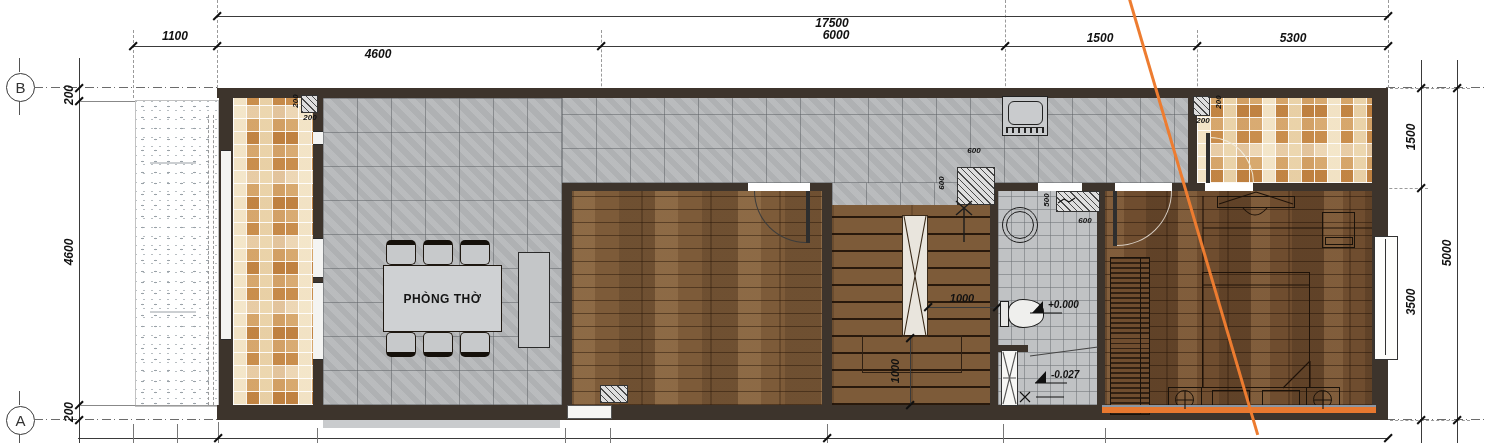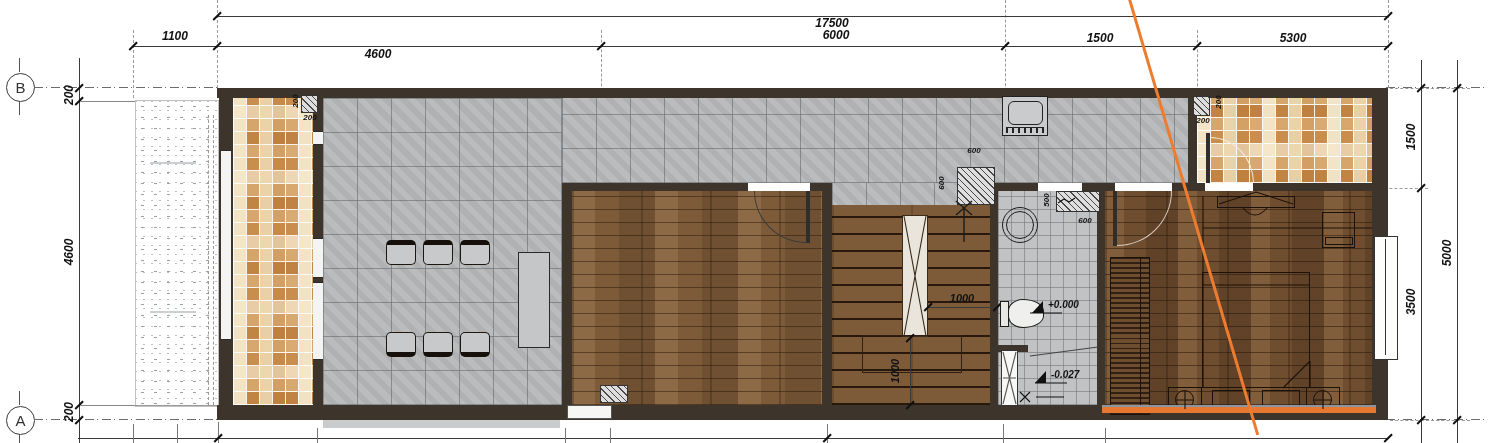--- a/index.html
+++ b/index.html
@@ -170,20 +170,23 @@
   <div class="a rdimS" style="left:295px;top:101px;">200</div>
   <div class="a dimS" style="left:310px;top:113px;">200</div>
   <div class="a hatch" style="left:957px;top:167px;width:38px;height:38px;"></div>
   <div class="a dimS" style="left:974px;top:146px;"></div>
   <div class="a dimS" style="left:974px;top:146px;">600</div>
   <div class="a rdimS" style="left:941px;top:183px;">600</div>
   <div class="a hatch" style="left:1193px;top:96px;width:17px;height:20px;"></div>
   <div class="a dimS" style="left:1203px;top:116px;">200</div>
   <div class="a rdimS" style="left:1218px;top:102px;">200</div>
 
+  <div class="a furn" style="left:383px;top:265px;width:119px;height:67px;background:#cfd1d3;display:flex;align-items:center;justify-content:center;">
+    <span class="roomlbl">PHÒNG THỜ</span>
+  </div>
   <div class="a furn" style="left:386px;top:240px;width:30px;height:25px;border-radius:5px;border-top:5px solid #15100a;background:#c7c9cb;"></div>
   <div class="a furn" style="left:423px;top:240px;width:30px;height:25px;border-radius:5px;border-top:5px solid #15100a;background:#c7c9cb;"></div>
   <div class="a furn" style="left:460px;top:240px;width:30px;height:25px;border-radius:5px;border-top:5px solid #15100a;background:#c7c9cb;"></div>
   <div class="a furn" style="left:386px;top:332px;width:30px;height:25px;border-radius:5px;border-bottom:5px solid #15100a;background:#c7c9cb;"></div>
   <div class="a furn" style="left:423px;top:332px;width:30px;height:25px;border-radius:5px;border-bottom:5px solid #15100a;background:#c7c9cb;"></div>
   <div class="a furn" style="left:460px;top:332px;width:30px;height:25px;border-radius:5px;border-bottom:5px solid #15100a;background:#c7c9cb;"></div>
   <div class="a" style="left:518px;top:252px;width:32px;height:96px;border:1.2px solid #2a2a2a;background:#c4c6c8;box-sizing:border-box;"></div>
 
   <div class="a" style="left:1002px;top:96px;width:46px;height:40px;border:1.3px solid #222;background:#c9cbcd;box-sizing:border-box;">
     <div style="position:absolute;left:5px;top:4px;width:33px;height:22px;border:1.2px solid #222;border-radius:6px;"></div>

